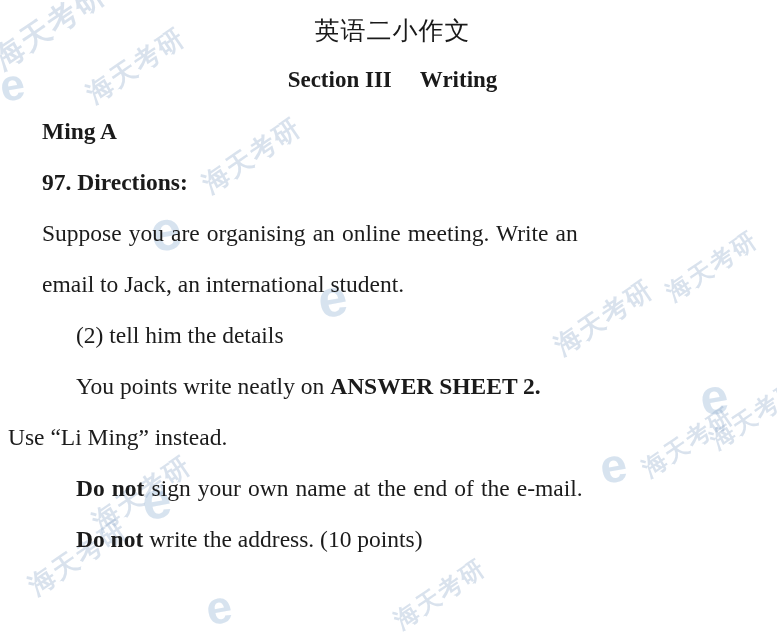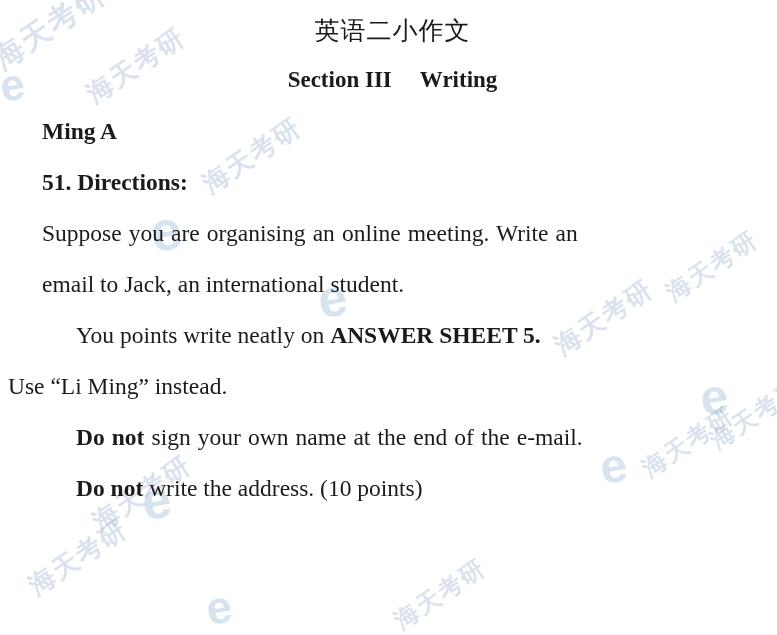--- a/index.html
+++ b/index.html
@@ -113,28 +113,29 @@
 <div id="doc">
 
   <div class="title-cn">英语二小作文</div>
 
   <div class="title-section">
     <span>Section III</span><span class="gap"></span><span>Writing</span>
   </div>
 
   <div class="line bold">Ming A</div>
 
-  <div class="line bold">51. Directions:</div>
+  <div class="line bold">97. Directions:</div>
 
   <div class="line justify spread">Suppose you are organising an online meeting. Write an</div>
   <div class="line">email to Jack, an international student.</div>
 
+  <div class="line indent">(2) tell him the details</div>
 
   <div class="line indent">
-    <span>You points write neatly on </span><span class="bold">ANSWER SHEET 5.</span>
+    <span>You points write neatly on </span><span class="bold">ANSWER SHEET 2.</span>
   </div>
 
   <div class="line" style="margin-left:-34px;">Use “Li Ming” instead.</div>
   <div class="line indent justify spread">
     <span class="bold">Do not</span><span> sign your own name at the end of the e-mail.</span>
   </div>
 
   <div class="line indent">
     <span class="bold">Do not</span><span> write the address. (10 points)</span>
   </div>

